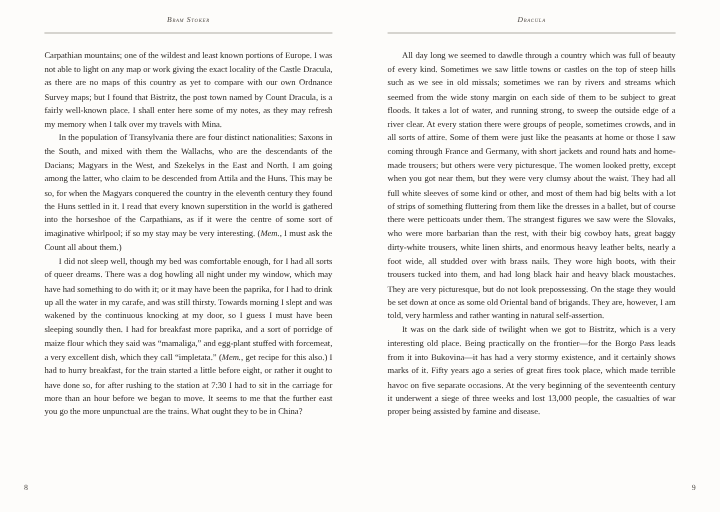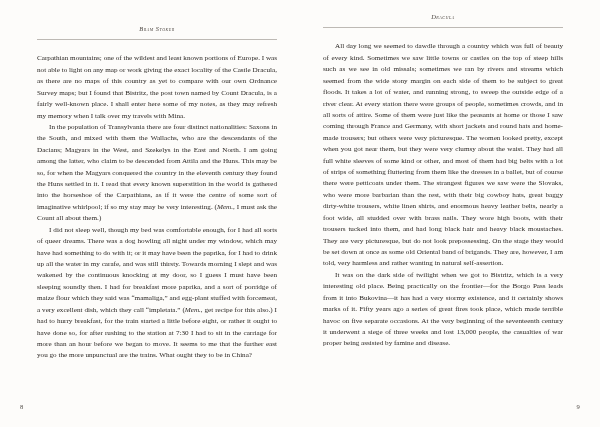--- a/index.html
+++ b/index.html
@@ -26,21 +26,21 @@
 
   .page {
     width: 300px;
     height: 427px;
     box-sizing: border-box;
     position: relative;
     background: #fdfcfa;
   }
 
   .page-left {
-    padding: 22px 23px 0 37px;
+    padding: 10px 23px 0 37px;
   }
   .page-right {
     padding: 10px 37px 0 23px;
   }
 
   .running-head {
     height: 14px;
     font-size: 6.4px;
     font-style: italic;
     letter-spacing: 0.55px;

